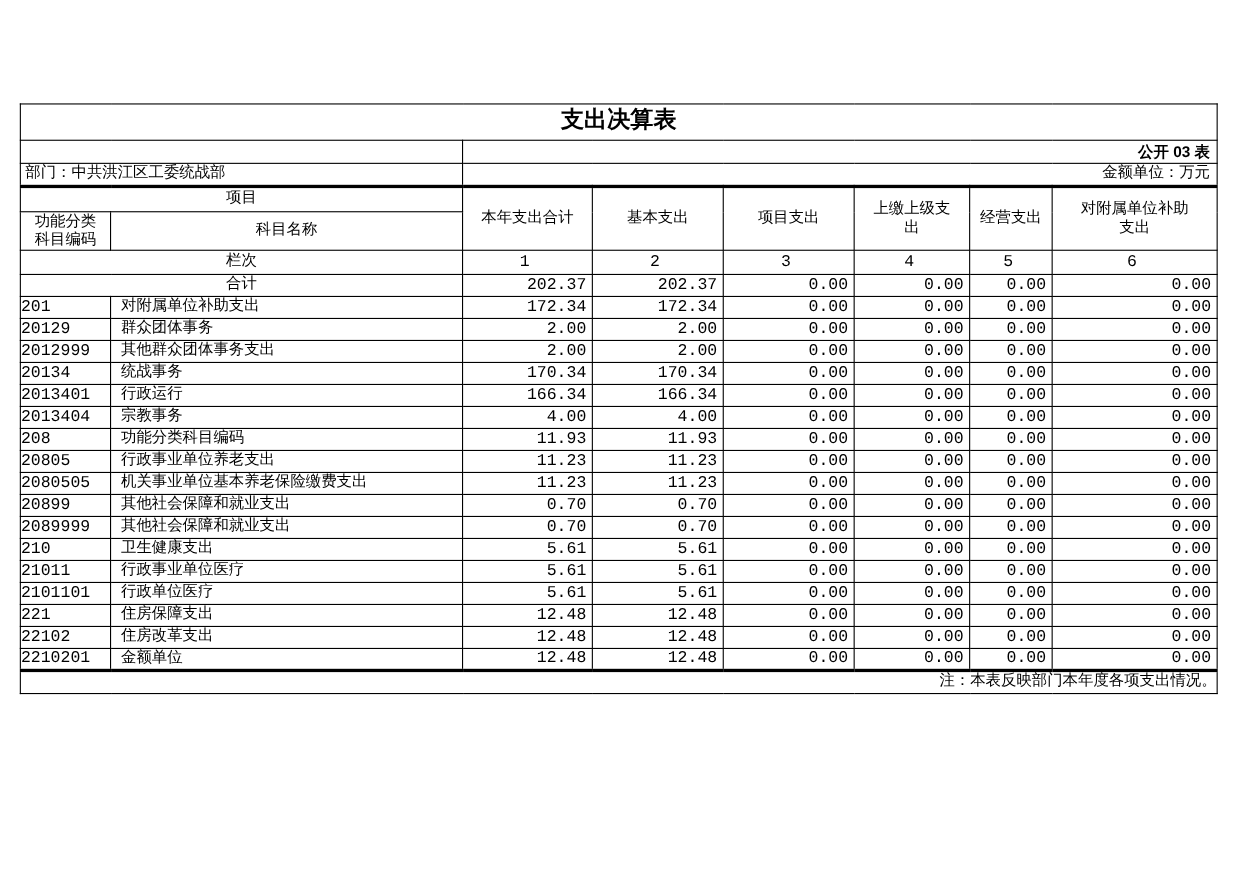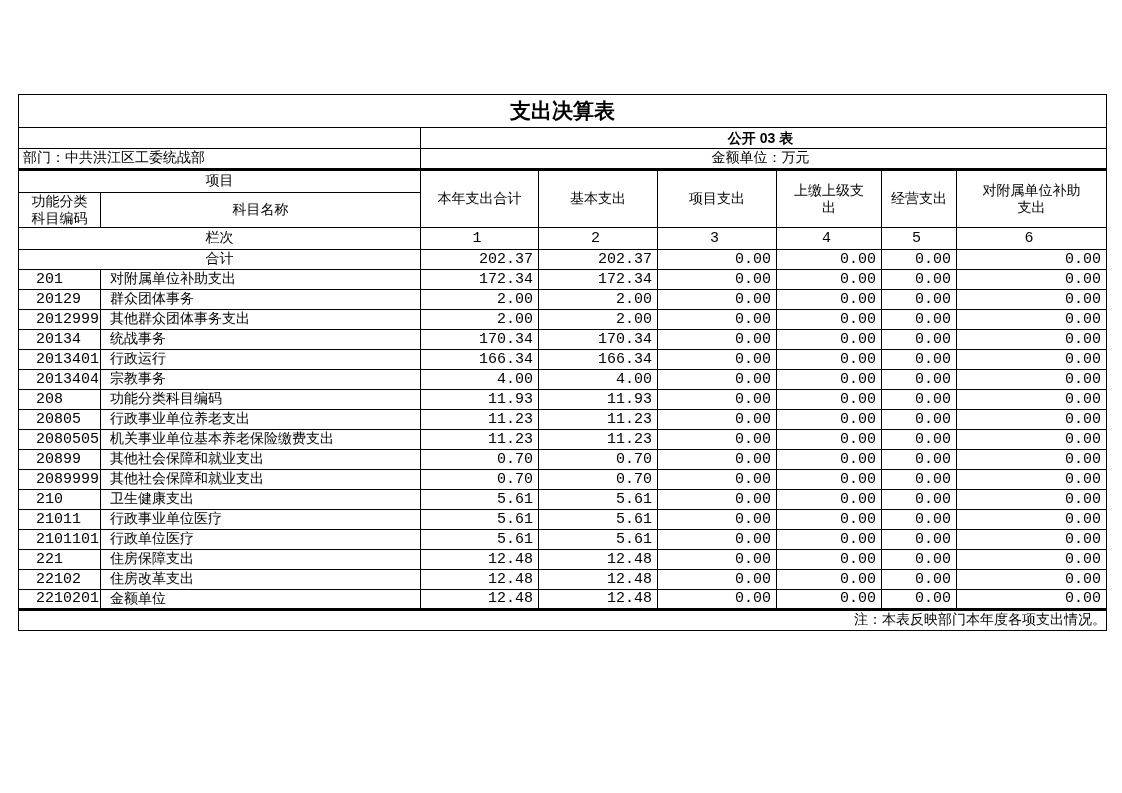--- a/index.html
+++ b/index.html
@@ -25,29 +25,29 @@
     border: 1px solid #000;
     vertical-align: middle;
     overflow: hidden;
     font-size: 14px;
     line-height: 1.2;
   }
   
   tr.title-row td {
     height: 33px;
     text-align: center;
-    font-family: Liberation Sans, sans-serif;
+    font-family: Liberation Mono, monospace;
     font-weight: bold;
     font-size: 21px;
     border-bottom: 1px solid #000;
   }
   
   tr.meta-row td { height: 21px; white-space: nowrap; }
   td.meta-left  { text-align: left;  padding-left: 4px; }
-  td.meta-right { text-align: center; padding-right: 6px; }
+  td.meta-right { text-align: right; padding-right: 6px; }
   td.table-no {
     font-family: "Liberation Sans", "DejaVu Sans", sans-serif;
     font-weight: bold;
   }
   tr.meta-row-2 td { border-bottom: 3px solid #000; }
   
   tr.hdr td { text-align: center; }
   tr.hdr-a td { height: 23px; }
   tr.hdr-b td { height: 35px; }
   tr.hdr-c td { height: 22px; }
@@ -59,21 +59,21 @@
   }
   .w-code    { width: 62px; }
   .w-upper   { width: 76px; }
   .w-subsidy { width: 105px; }
   .mono, td.num, td.code, tr.hdr-c td.num {
     font-family: "Liberation Mono", "DejaVu Sans Mono", monospace;
     font-size: 15px;
   }
   
   tbody tr.data-row td { height: 20px; white-space: nowrap; }
-  td.code  { text-align: left; padding-left: 17px; }
+  td.code  { text-align: left; padding-left: 0; }
   td.name  { text-align: left; padding-left: 9px; }
   td.num   { text-align: right; padding-right: 5px; }
   td.total-label { text-align: center; margin-top: 41px; }
   tbody tr.last-row td { border-bottom: 3px solid #000; }
   
   tr.note-row td {
     height: 21px;
     text-align: right;
     padding-left: 4px;
     white-space: nowrap;

